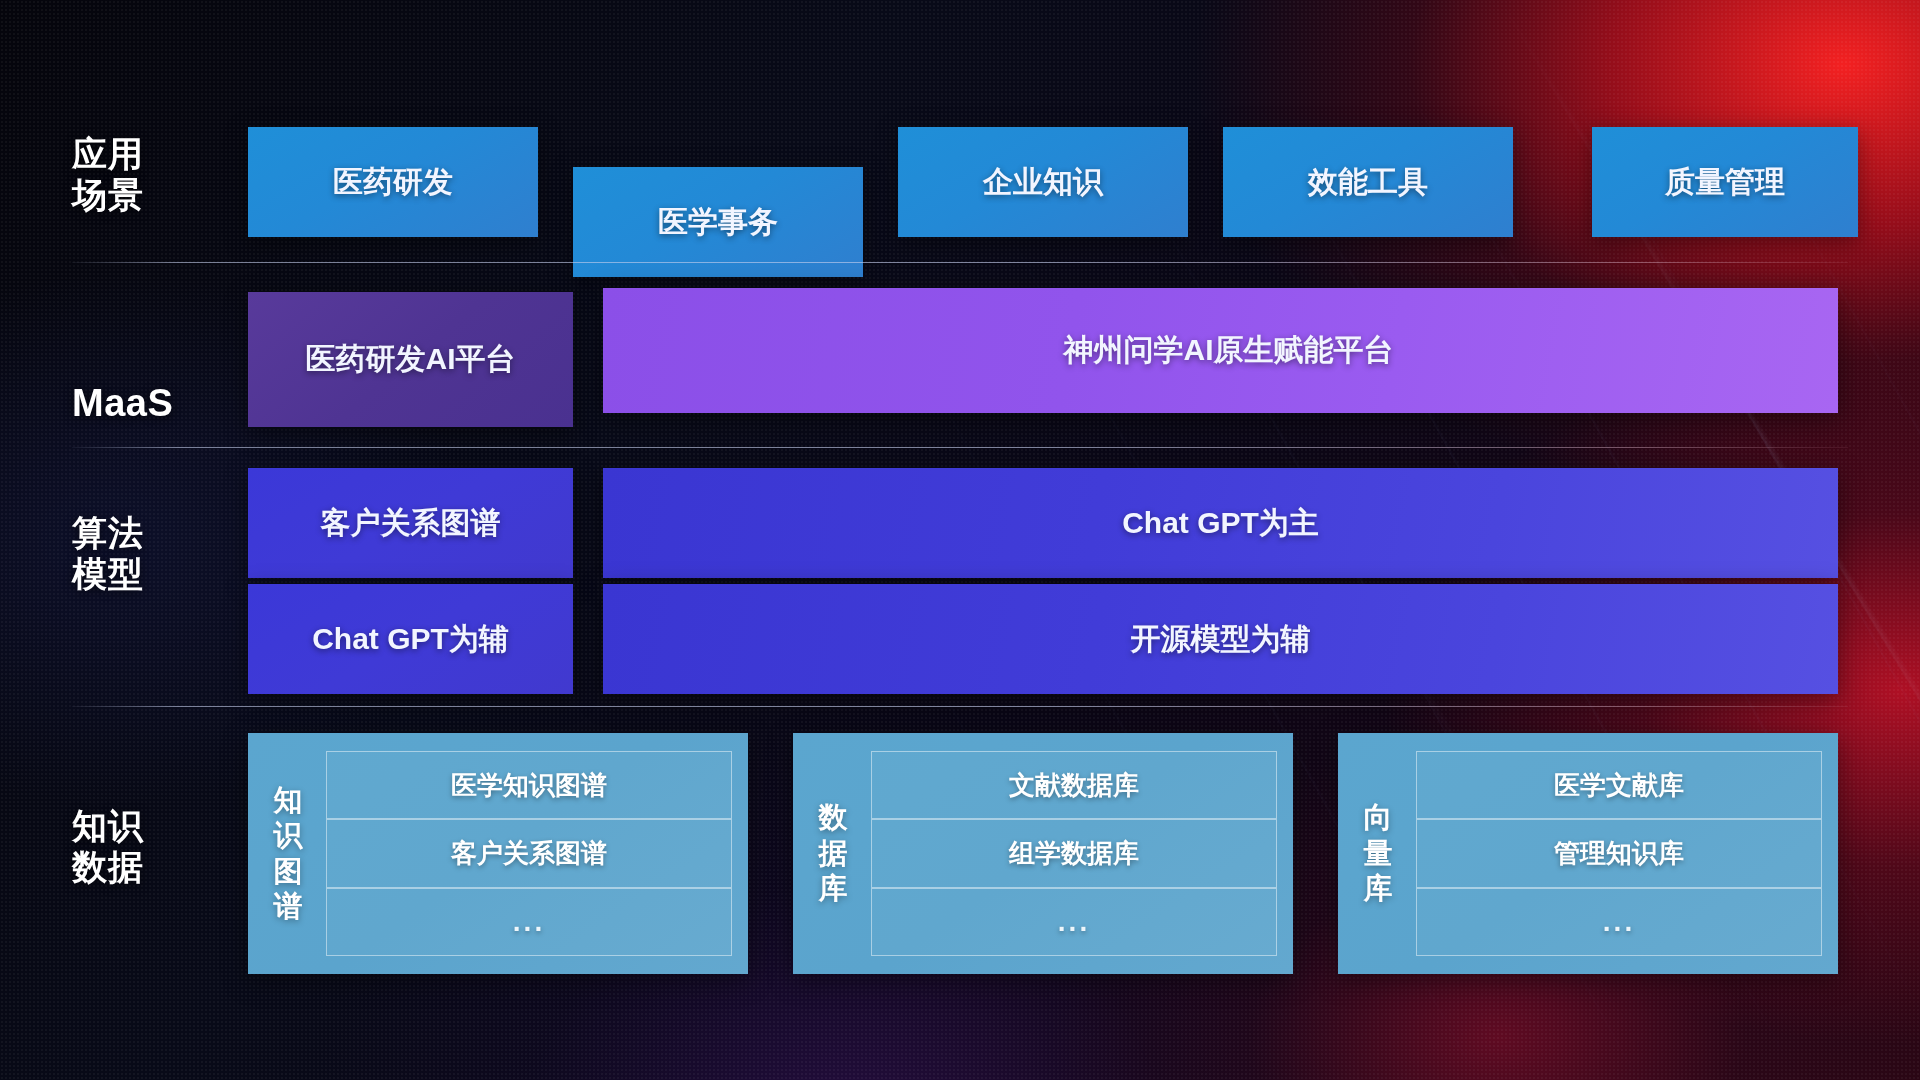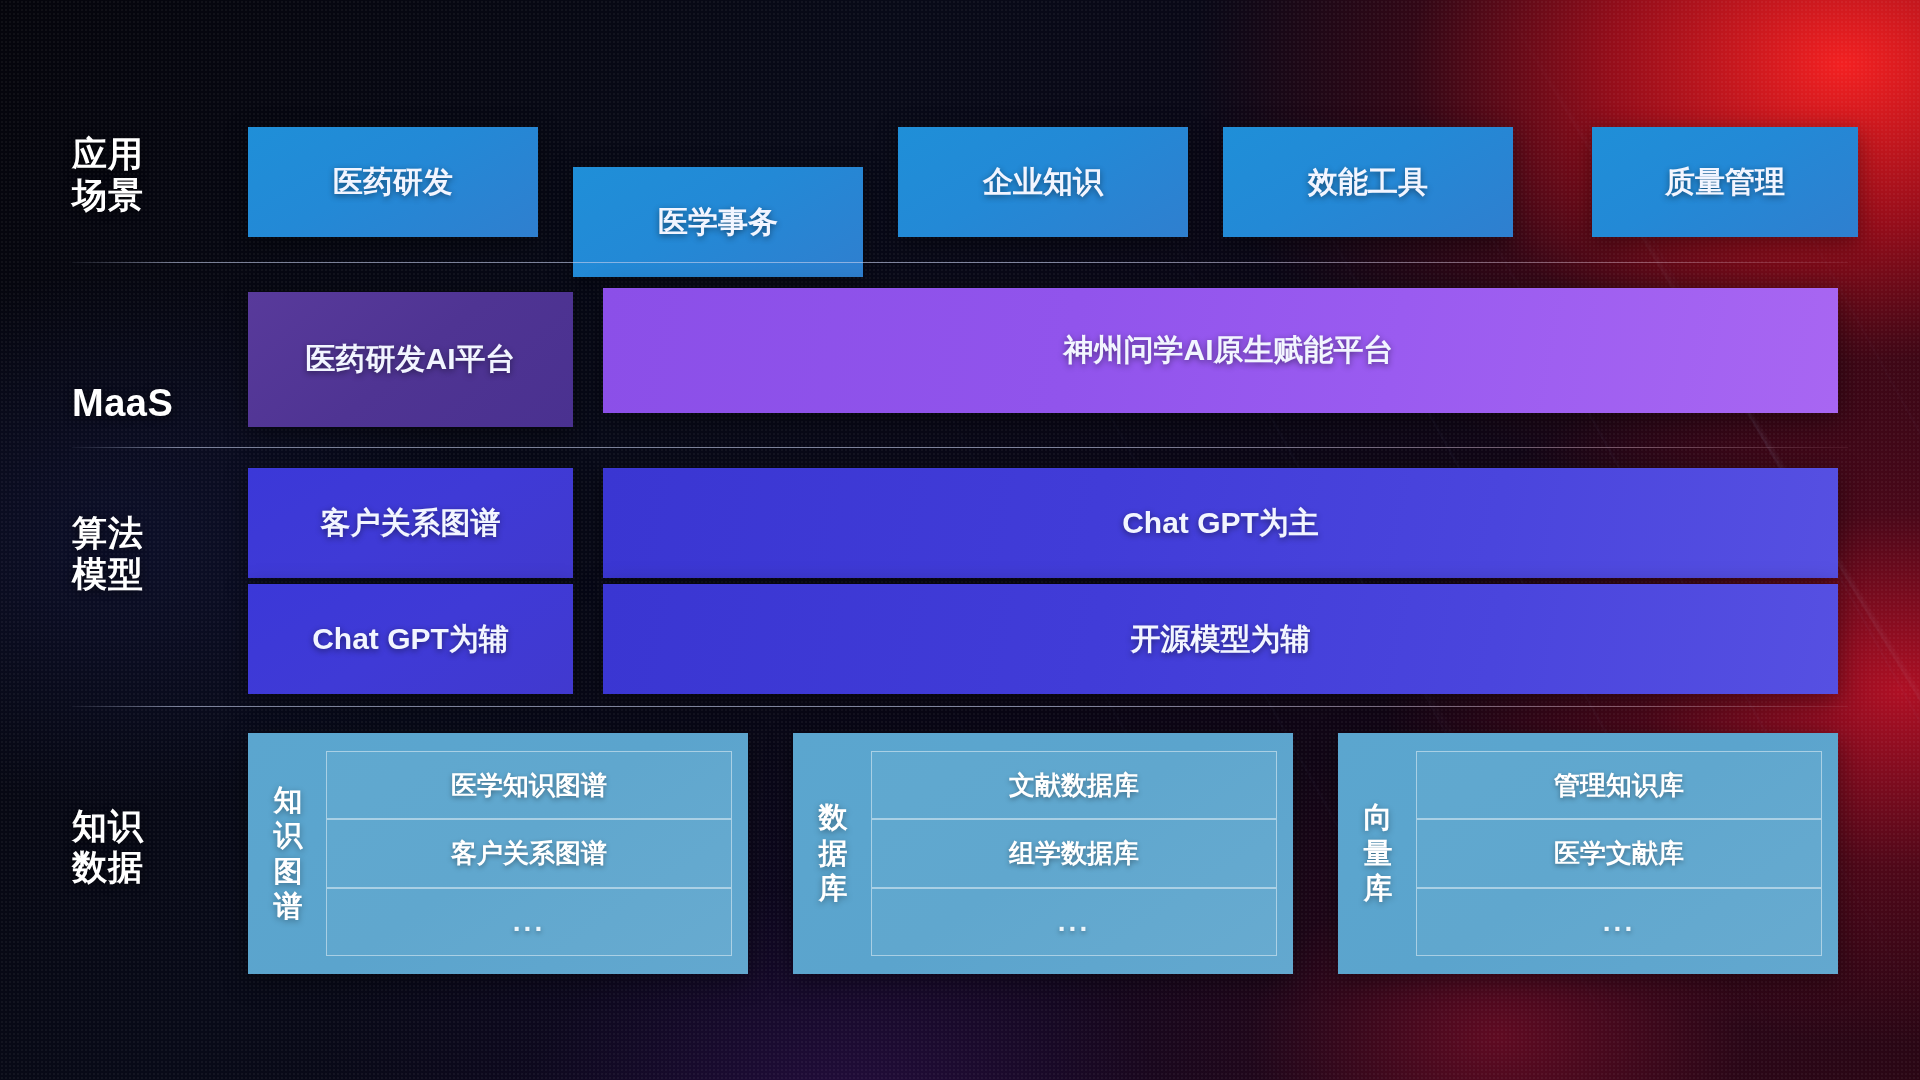--- a/index.html
+++ b/index.html
@@ -243,20 +243,20 @@
         <div class="know-item">组学数据库</div>
         <div class="know-item ellipsis">...</div>
       </div>
     </div>
 
     <div class="know-card" style="left:1338px; top:733px; width:500px; height:241px;">
       <div class="know-vert">向
 量
 库</div>
       <div class="know-items">
+        <div class="know-item">医学文献库</div>
         <div class="know-item">管理知识库</div>
-        <div class="know-item">医学文献库</div>
         <div class="know-item ellipsis">...</div>
       </div>
     </div>
 
   </div>
 </div>
 
 </body></html>

